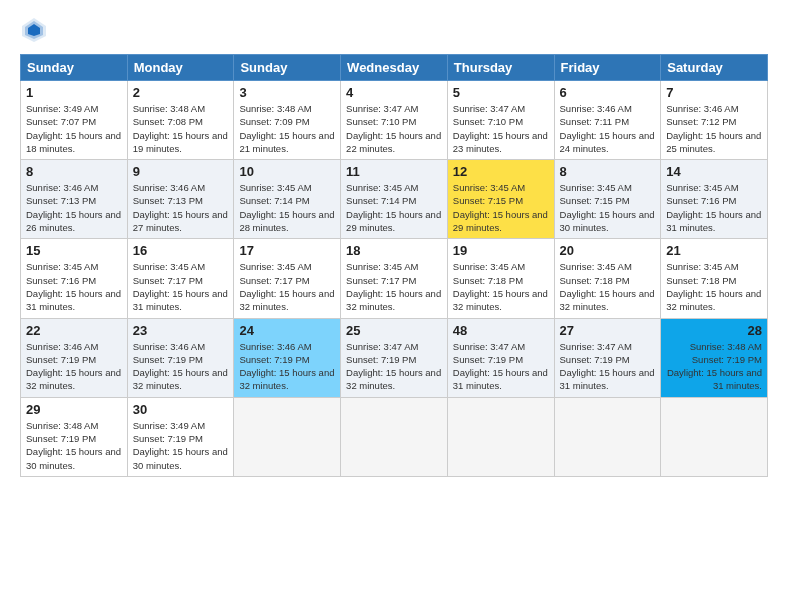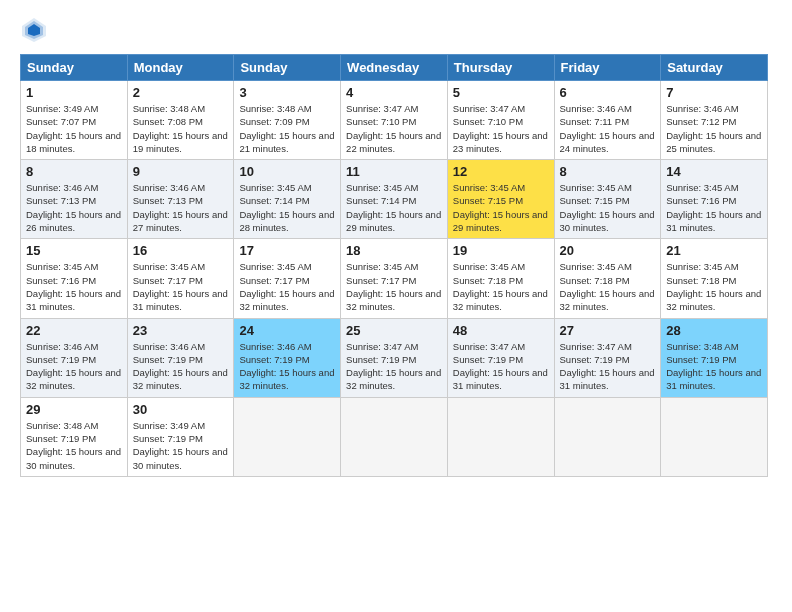--- a/index.html
+++ b/index.html
@@ -292,21 +292,21 @@
             <div class="day-info" style="white-space: pre-line;">Sunrise: 3:47 AM
 Sunset: 7:19 PM
 Daylight: 15 hours and 31 minutes.</div>
           </td>
           <td style="background-color: rgb(238, 242, 247);">
             <span class="day-num">27</span>
             <div class="day-info" style="white-space: pre-line;">Sunrise: 3:47 AM
 Sunset: 7:19 PM
 Daylight: 15 hours and 31 minutes.</div>
           </td>
-          <td style="background-color: #7dd3fc;">
+          <td style="background-color: #0ea5e9; text-align: right;">
             <span class="day-num">28</span>
             <div class="day-info" style="white-space: pre-line;">Sunrise: 3:48 AM
 Sunset: 7:19 PM
 Daylight: 15 hours and 31 minutes.</div>
           </td>
         </tr>
         <tr>
           <td>
             <span class="day-num">29</span>
             <div class="day-info" style="white-space: pre-line;">Sunrise: 3:48 AM

